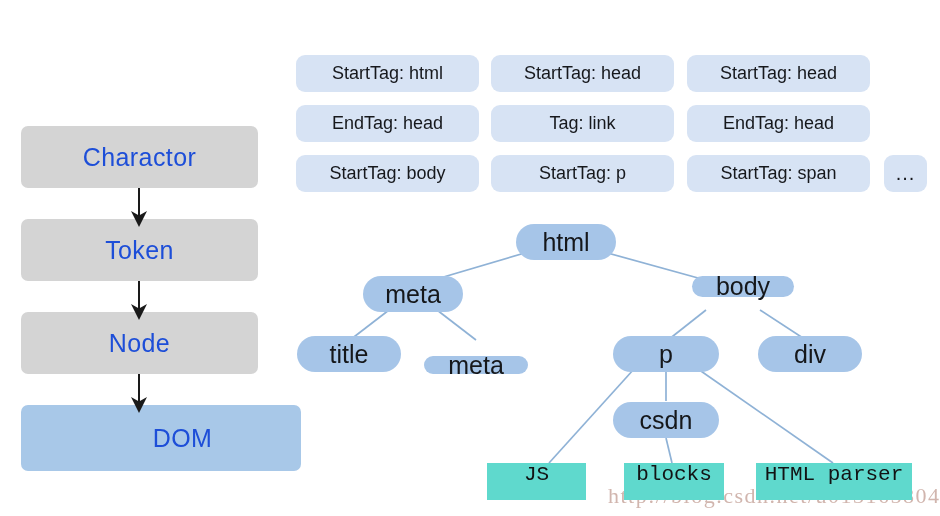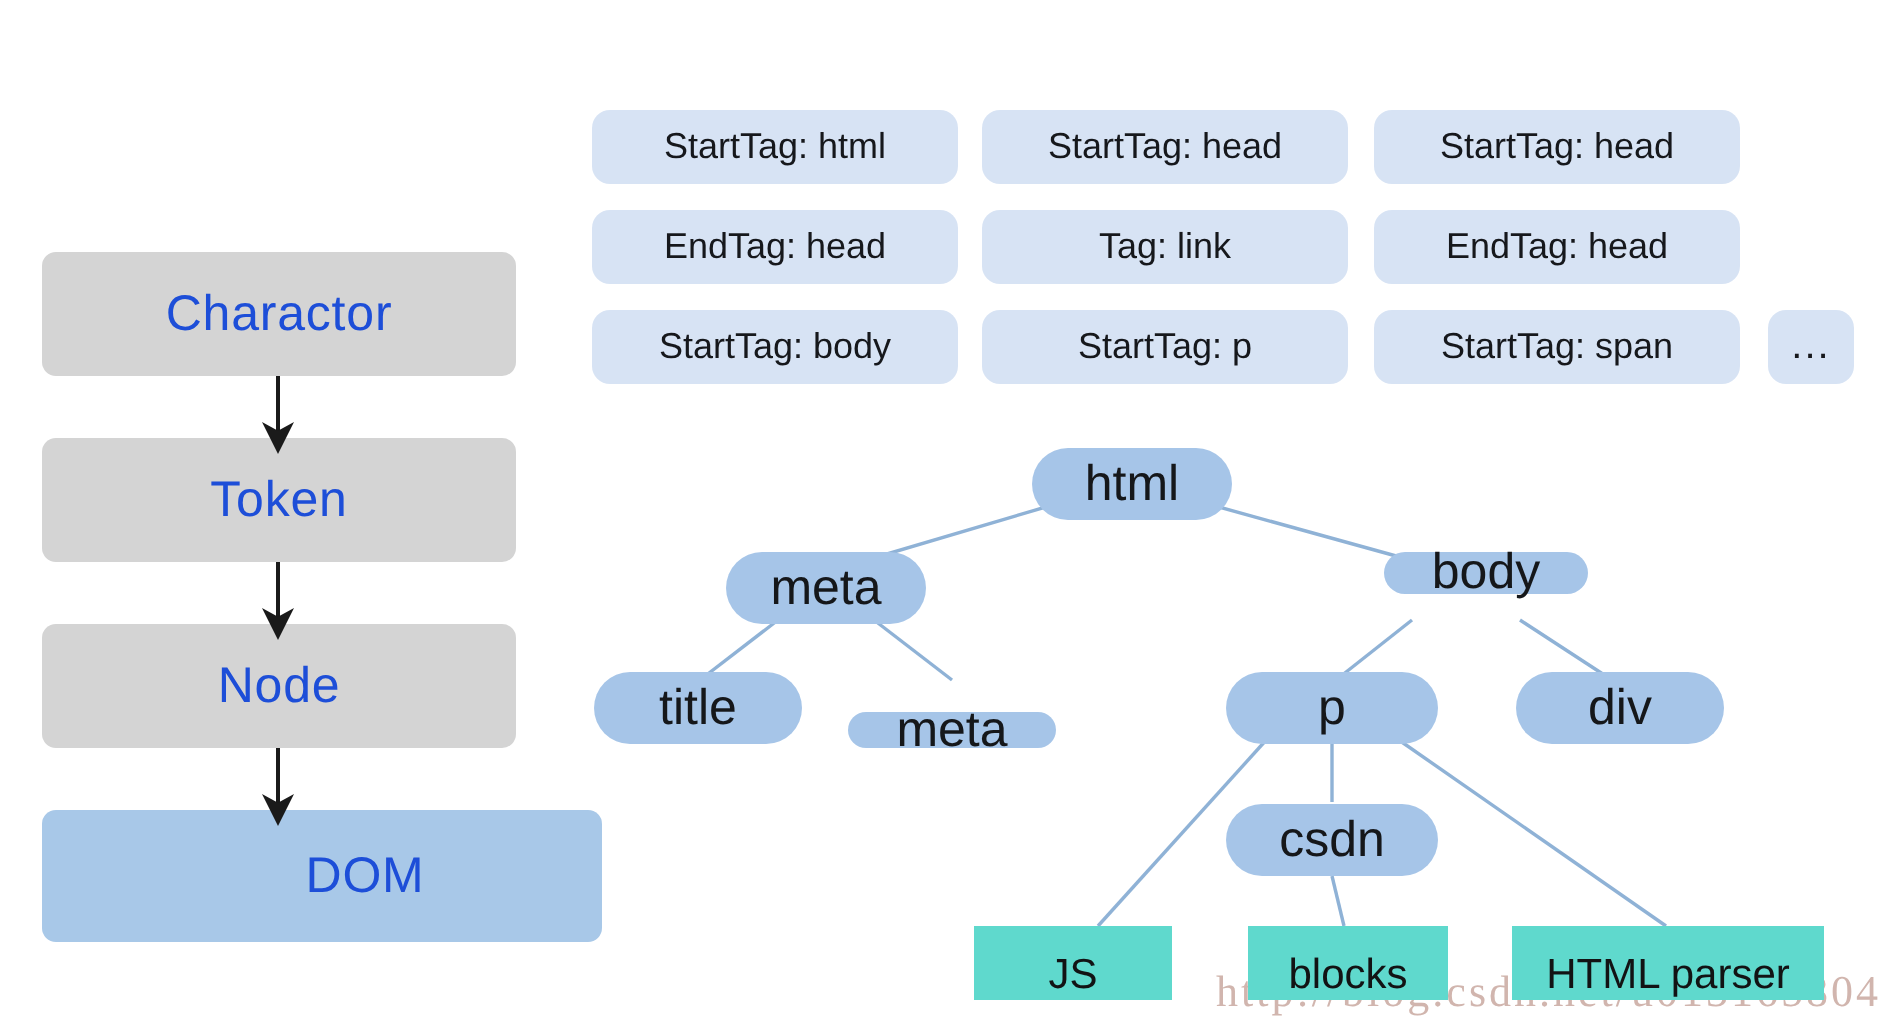--- a/index.html
+++ b/index.html
@@ -63,26 +63,26 @@
     color: #15171a;
     font-family: "Liberation Sans", sans-serif;
     white-space: nowrap;
     z-index: 3;
   }
 
   
   .leaf-box {
     position: absolute;
     display: flex;
-    align-items: flex-end;
+    align-items: flex-start;
     justify-content: center;
     background: #5fd9cd;
     font-size: 21px;
     color: #121314;
-    font-family: Liberation Sans, sans-serif;
+    font-family: Liberation Mono, monospace;
     white-space: nowrap;
     z-index: 3;
   }
 
   
   svg.overlay {
     position: absolute;
     left: 0;
     top: 0;
     width: 940px;

